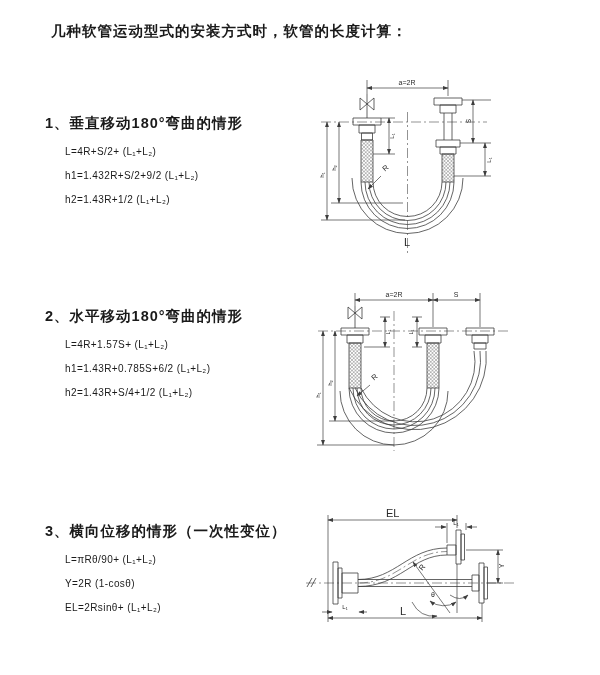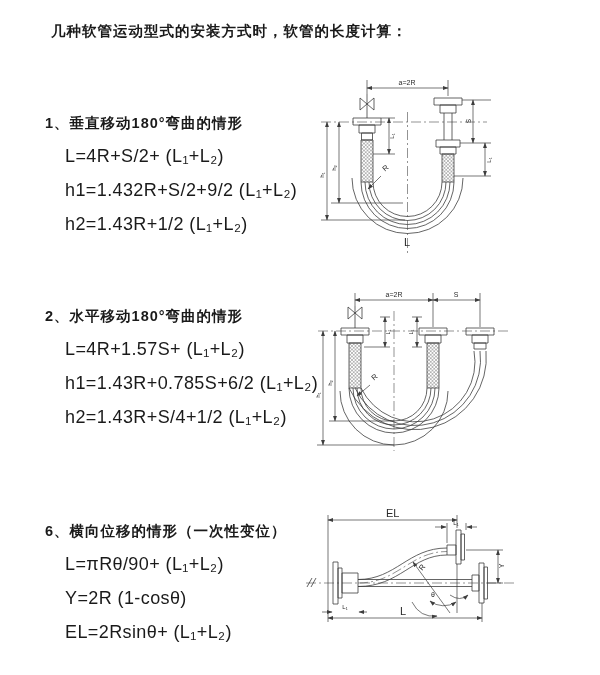--- a/index.html
+++ b/index.html
@@ -7,21 +7,21 @@
     width:600px;height:675px;position:relative;overflow:hidden;
     background:#ffffff;color:#1a1a1a;
     font-family:"Liberation Sans","DejaVu Sans",sans-serif;
   }
   .page-title{
     position:absolute;left:35px;top:22px;
     font-size:14.5px;font-weight:bold;letter-spacing:1px;white-space:nowrap;margin-left:16px;
   }
   .section{position:absolute;left:45px;}
   .sec-heading{font-size:14.5px;font-weight:bold;letter-spacing:1px;white-space:nowrap;}
-  .formula{font-size:18px;letter-spacing:.4px;margin:13px 0 0 20px;white-space:nowrap;}
+  .formula{font-size:10px;letter-spacing:.4px;margin:13px 0 0 20px;white-space:nowrap;}
   #sec1{top:114px;}
   #sec2{top:307px;}
   #sec3{top:522px;}
   .diag{position:absolute;}
   #diag1{left:315px;top:70px;}
   #diag2{left:310px;top:283px;}
   #diag3{left:300px;top:505px;text-align:right;}
   svg{display:block;}
   svg *{vector-effect:non-scaling-stroke;}
   .ln{stroke:#3d3d3d;stroke-width:.8;fill:none;}
@@ -54,21 +54,21 @@
 </div>
 
 <div class="section" id="sec2">
   <div class="sec-heading">2、水平移动180°弯曲的情形</div>
   <div class="formula">L=4R+1.57S+ (L₁+L₂)</div>
   <div class="formula">h1=1.43R+0.785S+6/2 (L₁+L₂)</div>
   <div class="formula">h2=1.43R+S/4+1/2 (L₁+L₂)</div>
 </div>
 
 <div class="section" id="sec3">
-  <div class="sec-heading">6、横向位移的情形（一次性变位）</div>
+  <div class="sec-heading">3、横向位移的情形（一次性变位）</div>
   <div class="formula">L=πRθ/90+ (L₁+L₂)</div>
   <div class="formula">Y=2R (1-cosθ)</div>
   <div class="formula">EL=2Rsinθ+ (L₁+L₂)</div>
 </div>
 
 <div class="diag" id="diag1">
 <svg width="285" height="190" viewBox="0 0 285 190">
 
   <line class="cl" x1="92.5" y1="42" x2="92.5" y2="184"></line>
   <line class="cl" x1="6" y1="52" x2="172" y2="52"></line>

